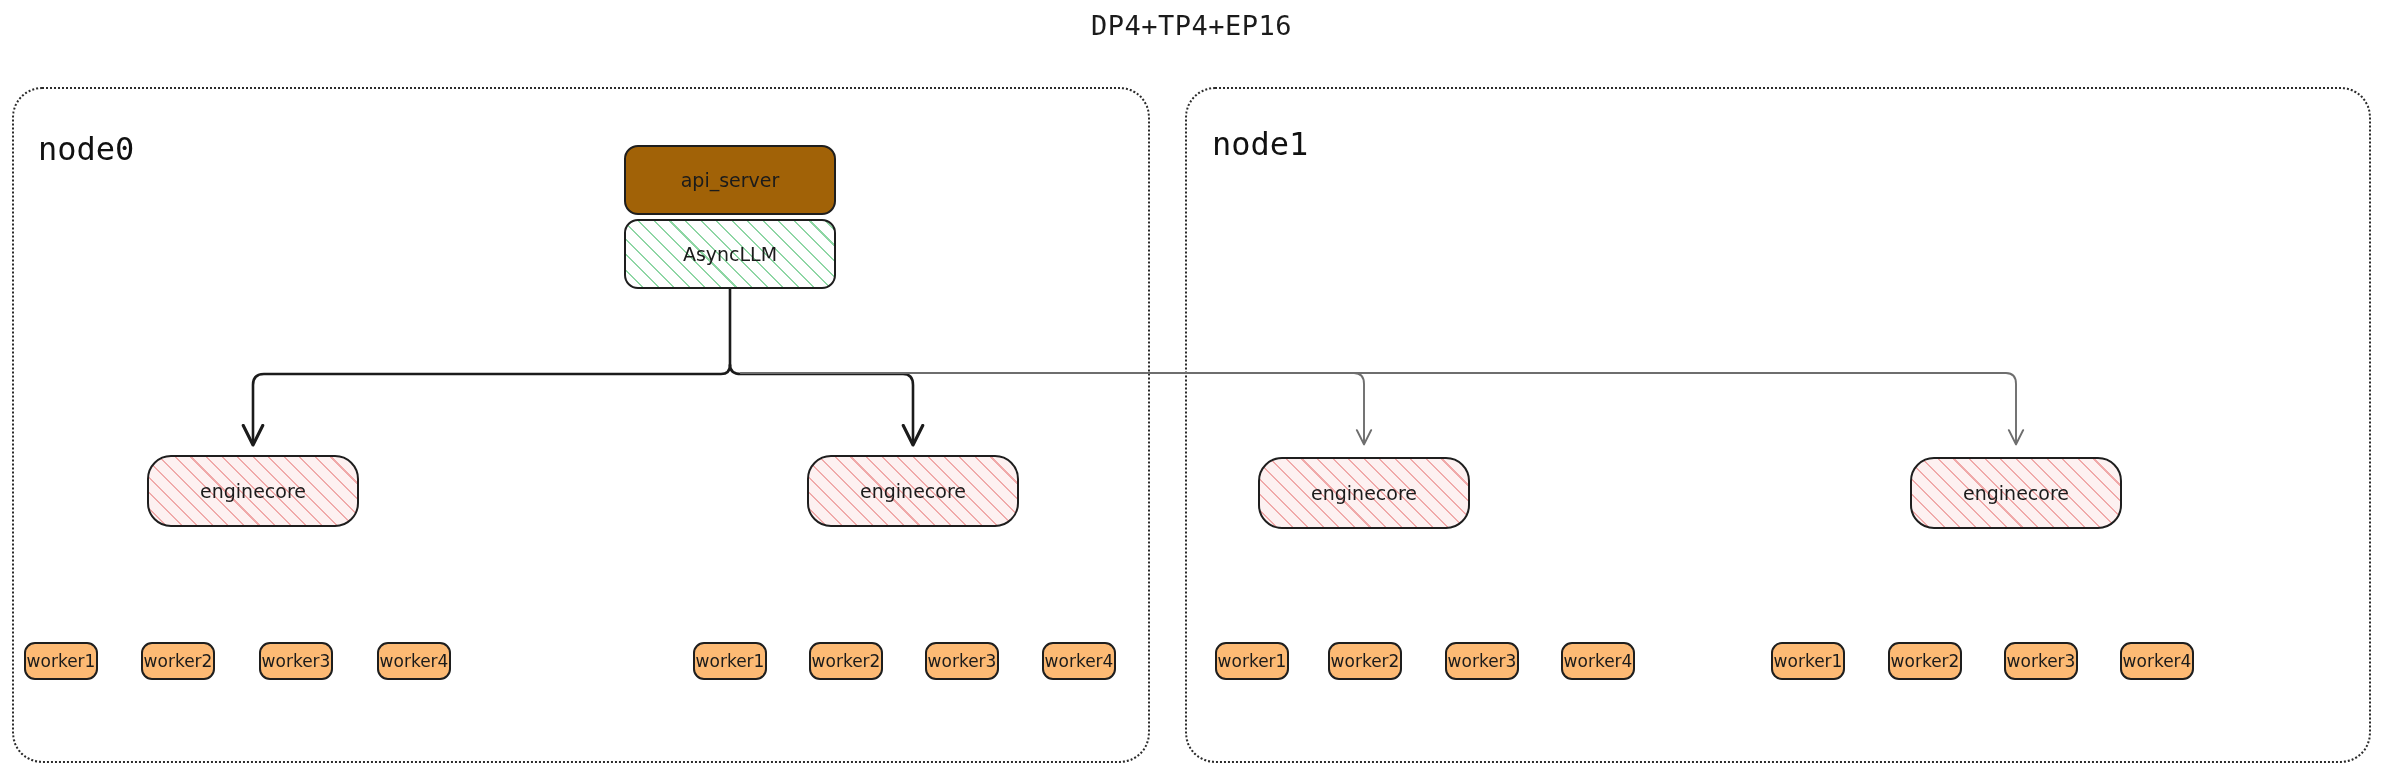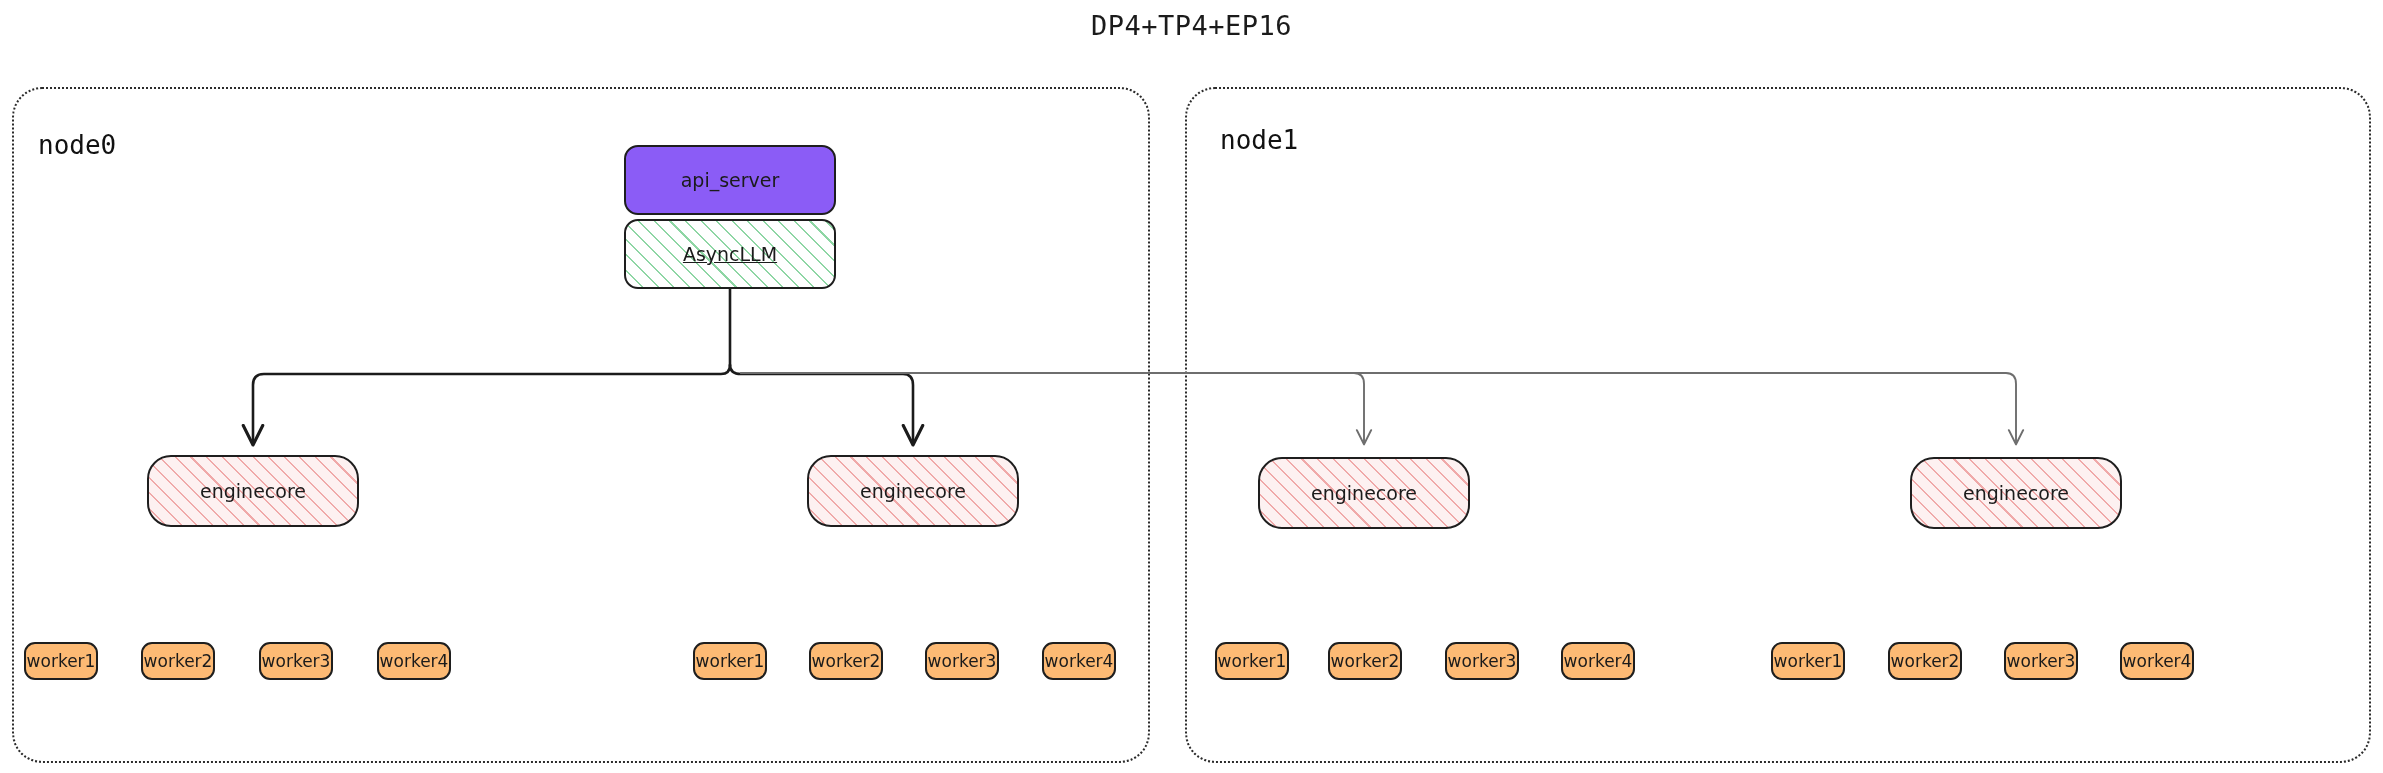--- a/index.html
+++ b/index.html
@@ -16,40 +16,39 @@
   }
 
   
   .node-box{
     position:absolute;border:2.5px dotted #2b2b2b;border-radius:30px;
     background:transparent;box-sizing:border-box;
   }
   .node-label{
     position:absolute;
     font-family:"DejaVu Sans Mono","Liberation Mono",monospace;
-    font-size:26px;color:#111;white-space:pre;
+    font-size:32px;color:#111;white-space:pre;
   }
 
   
   .box{
     position:absolute;box-sizing:border-box;
     border:2.5px solid #1e1e1e;border-radius:12px;
     display:flex;align-items:center;justify-content:center;
     font-size:19px;color:#1b1b1b;white-space:nowrap;background:#fff;
   }
 
-  .box.api{border-radius:14px;background:#8b5cf6;}
+  .box.api{border-radius:14px;background:#a16207;}
 
   .box.async{
     border-radius:14px;
     background-color:#ffffff;
     background-image:repeating-linear-gradient(45deg,
         #8ed6a4 0px,#8ed6a4 1.5px,
         rgba(255,255,255,0) 1.5px,rgba(255,255,255,0) 11px);
-    text-decoration:underline;
   }
 
   .box.engine{
     border-radius:24px;
     background-color:#fdf1f1;
     background-image:repeating-linear-gradient(45deg,
         #f0a9a9 0px,#f0a9a9 1.5px,
         rgba(255,255,255,0) 1.5px,rgba(255,255,255,0) 11px);
   }
 
@@ -66,21 +65,21 @@
 <body>
 
 <div id="stage">
 
   <div class="title">DP4+TP4+EP16</div>
 
   <div class="node-box" style="left:12px;top:87px;width:1138px;height:676px;"></div>
   <div class="node-label" style="left:38px;top:130px;">node0</div>
 
   <div class="node-box" style="left:1185px;top:87px;width:1186px;height:676px;"></div>
-  <div class="node-label" style="left:1212px;top:125px;margin-left:8px;">node1</div>
+  <div class="node-label" style="left:1212px;top:125px;">node1</div>
 
   <svg id="edges" viewBox="0 0 2383 773" width="2383" height="773">
     <defs>
       <marker id="ah-dark" viewBox="0 0 12 12" refX="10" refY="6" markerWidth="9" markerHeight="9" orient="auto-start-reverse">
         <path d="M 1 1 L 11 6 L 1 11" fill="none" stroke="#1b1b1b" stroke-width="1.6" stroke-linecap="round" stroke-linejoin="round"></path>
       </marker>
       <marker id="ah-light" viewBox="0 0 12 12" refX="10" refY="6" markerWidth="9" markerHeight="9" orient="auto-start-reverse">
         <path d="M 1 1 L 11 6 L 1 11" fill="none" stroke="#6e6e6e" stroke-width="1.4" stroke-linecap="round" stroke-linejoin="round"></path>
       </marker>
     </defs>

